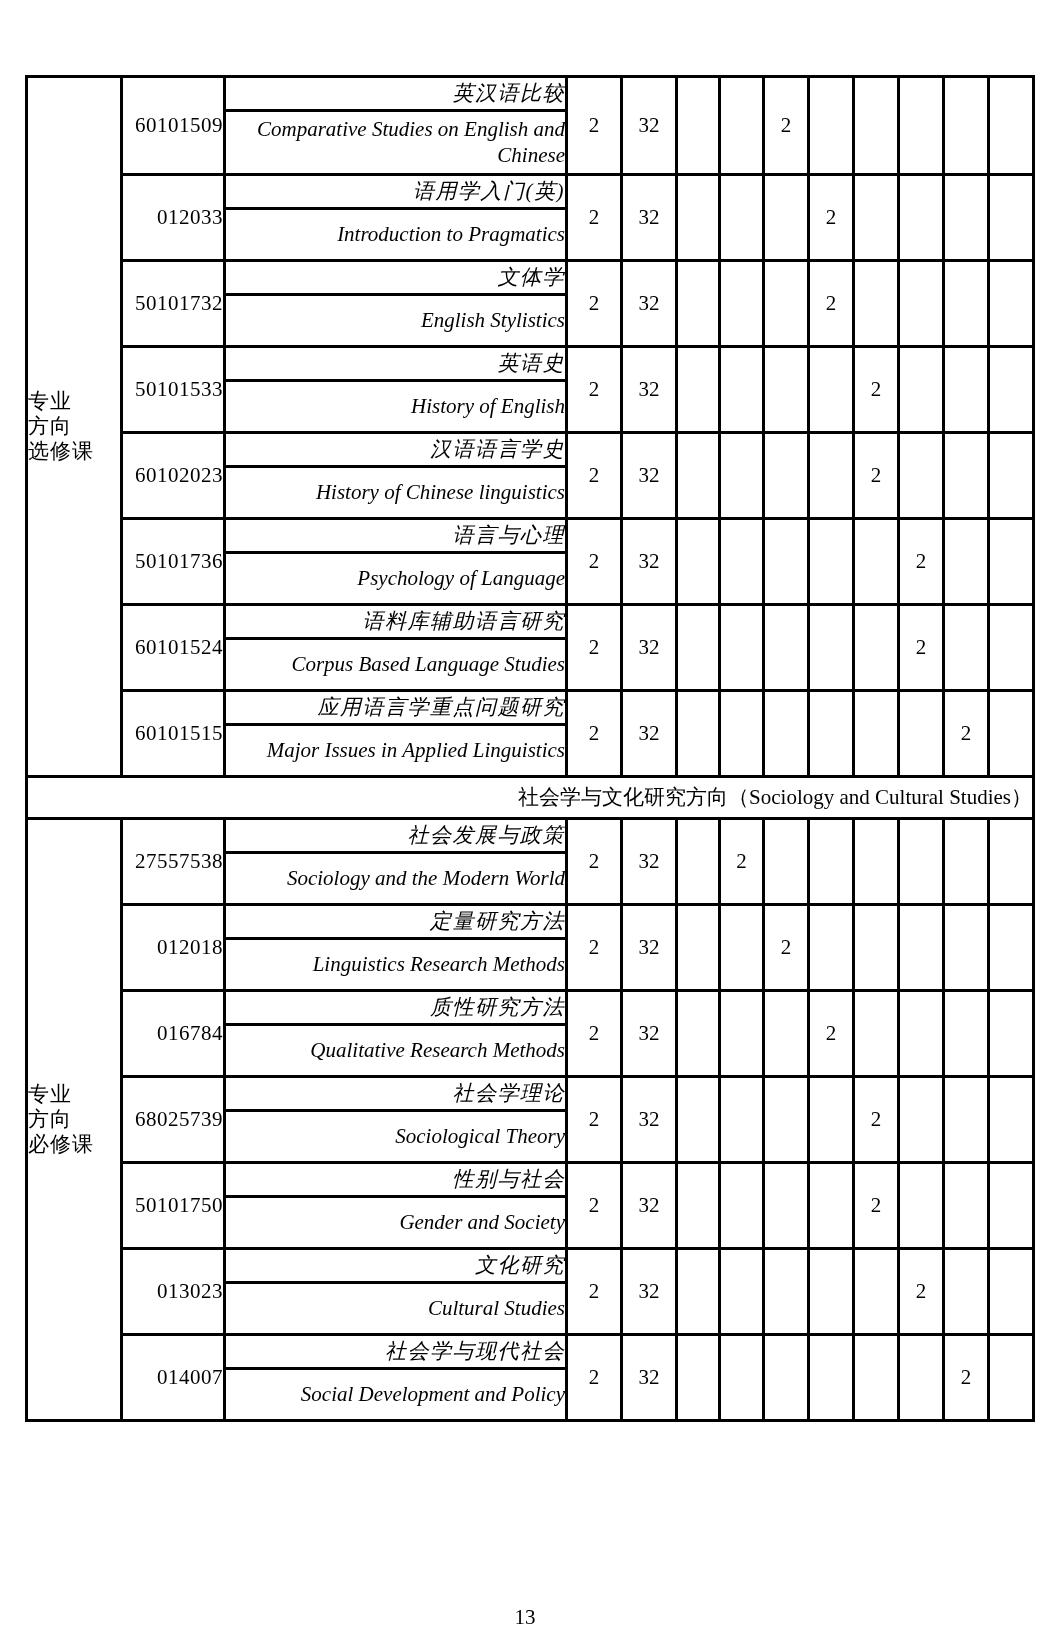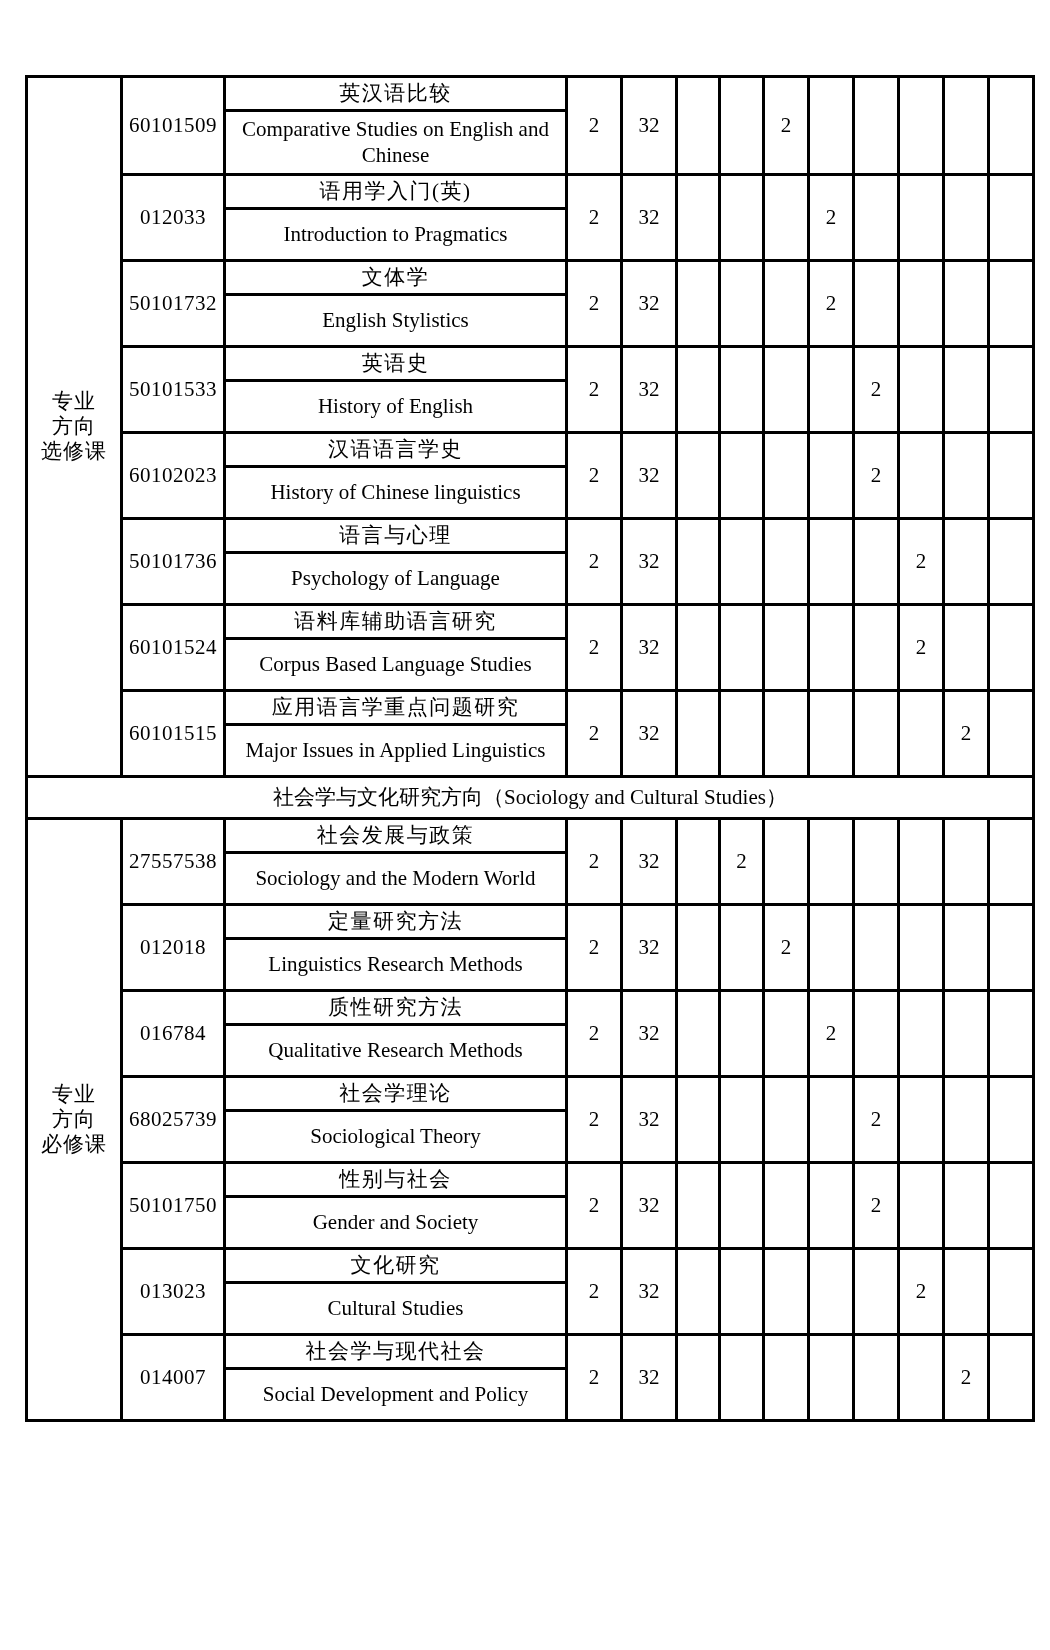--- a/index.html
+++ b/index.html
@@ -35,42 +35,43 @@
   
   td.name-zh { border-bottom-width: 2px; }
   td.name-en { border-top-width: 2px; }
 
   tr.zh-row  { height: 34px; }
   tr.en-row  { height: 52px; }
   tr.en-row.tall { height: 64px; }
   tr.divider-row { height: 42px; }
 
   td.category-cell {
-    text-align: center;
+    text-align: left;
     line-height: 1.32;
     letter-spacing: 1px;
     margin-top: 26px;
   }
   td.code-cell {
-    text-align: center;
+    text-align: right;
     letter-spacing: 0.5px;
     margin-top: 28px;
   }
   td.name-zh, td.name-en {
-    text-align: center;
+    text-align: right;
     padding-left: 9px;
     padding-right: 6px;
+    font-style: italic;
   }
   td.name-zh { letter-spacing: 1.5px; }
   td.num-cell, td.sem-cell {
     text-align: center;
     font-size: 20px;
   }
   td.divider-cell {
-    text-align: center;
+    text-align: right;
     font-size: 21px;
   }
   .page-number {
     position: absolute;
     left: 0;
     top: 1605px;
     width: 100%;
     text-align: center;
     font-size: 21px;
   }
@@ -361,13 +362,14 @@
           <td class="sem-cell" rowspan="2"></td>
           <td class="sem-cell" rowspan="2">2</td>
           <td class="sem-cell" rowspan="2"></td>
         </tr>
         <tr class="en-row">
           <td class="name-en">Social Development and Policy</td>
         </tr>
       </tbody>
   </table>
 
+  <div class="page-number">13</div>
 </div>
 
 </body></html>

